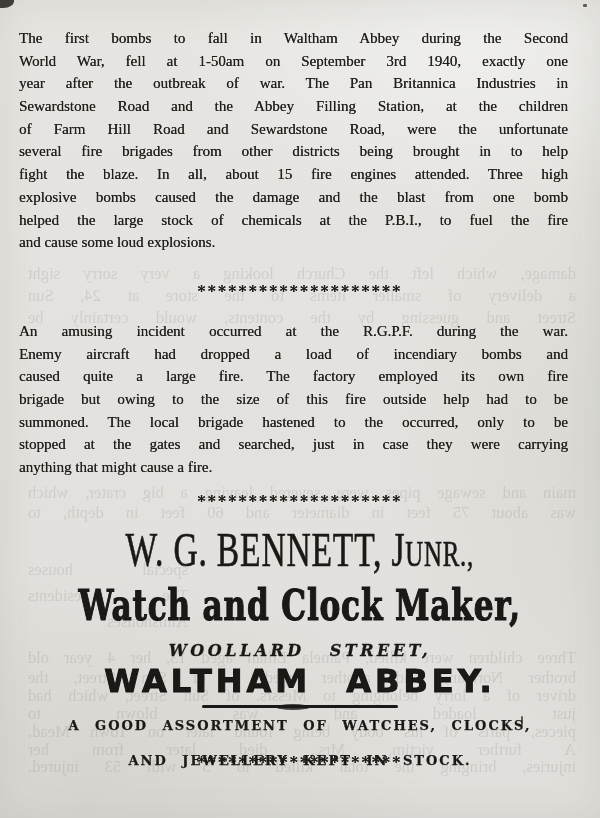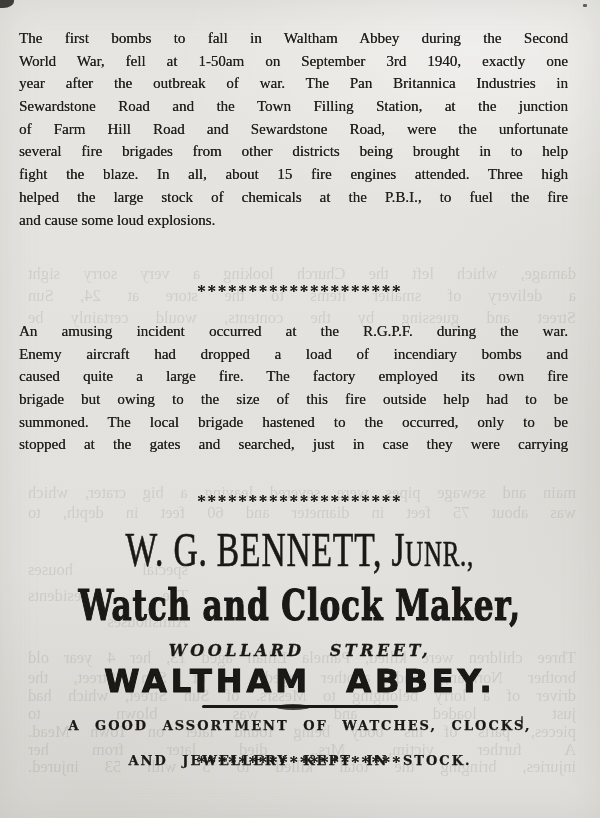--- a/index.html
+++ b/index.html
@@ -92,37 +92,39 @@
   </div>
 
   <div class="corner-smudge"></div>
   <div class="speck" style="left:521px;top:716px;width:2px;height:9px;"></div>
   <div class="speck" style="left:583px;top:4px;width:4px;height:3px;"></div>
 
   <div class="para" style="top:27px;">
     <div class="tline">The first bombs to fall in Waltham Abbey during the Second</div>
     <div class="tline">World War, fell at 1-50am on September 3rd 1940, exactly one</div>
     <div class="tline">year after the outbreak of war. The Pan Britannica Industries in</div>
-    <div class="tline">Sewardstone Road and the Town Filling Station, at the junction</div>
+    <div class="tline">Sewardstone Road and the Abbey Filling Station, at the children</div>
     <div class="tline">of Farm Hill Road and Sewardstone Road, were the unfortunate</div>
     <div class="tline">several fire brigades from other districts being brought in to help</div>
     <div class="tline">fight the blaze. In all, about 15 fire engines attended. Three high</div>
+    <div class="tline">explosive bombs caused the damage and the blast from one bomb</div>
     <div class="tline">helped the large stock of chemicals at the P.B.I., to fuel the fire</div>
     <div class="tline last">and cause some loud explosions.</div>
   </div>
 
   <div class="sep" style="top:282px;">********************</div>
 
   <div class="para" style="top:320px;">
     <div class="tline">An amusing incident occurred at the R.G.P.F. during the war.</div>
     <div class="tline">Enemy aircraft had dropped a load of incendiary bombs and</div>
     <div class="tline">caused quite a large fire. The factory employed its own fire</div>
     <div class="tline">brigade but owing to the size of this fire outside help had to be</div>
     <div class="tline">summoned. The local brigade hastened to the occurred, only to be</div>
     <div class="tline">stopped at the gates and searched, just in case they were carrying</div>
+    <div class="tline last">anything that might cause a fire.</div>
   </div>
 
   <div class="sep" style="top:492px;">********************</div>
 
   <div class="ad">
     <div class="ad-name-wrap">
       <span class="ad-name"><span>W. G. BENNETT, J</span><span class="ad-name-small">UNR.,</span></span>
     </div>
     <div class="ad-trade-wrap">
       <span class="ad-trade">Watch and Clock Maker,</span>

